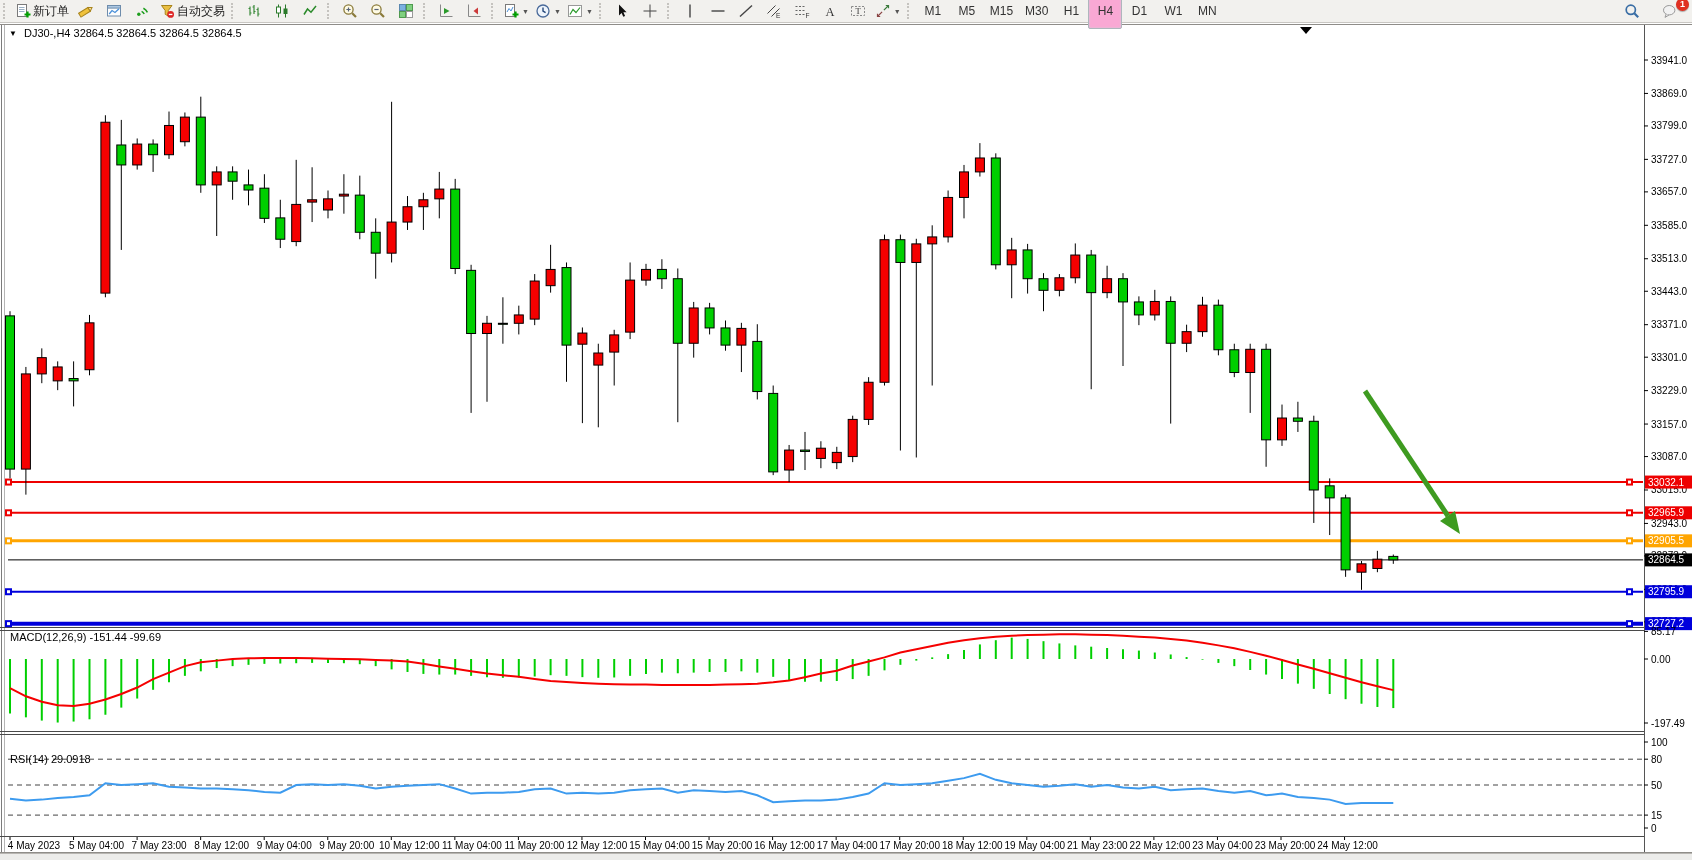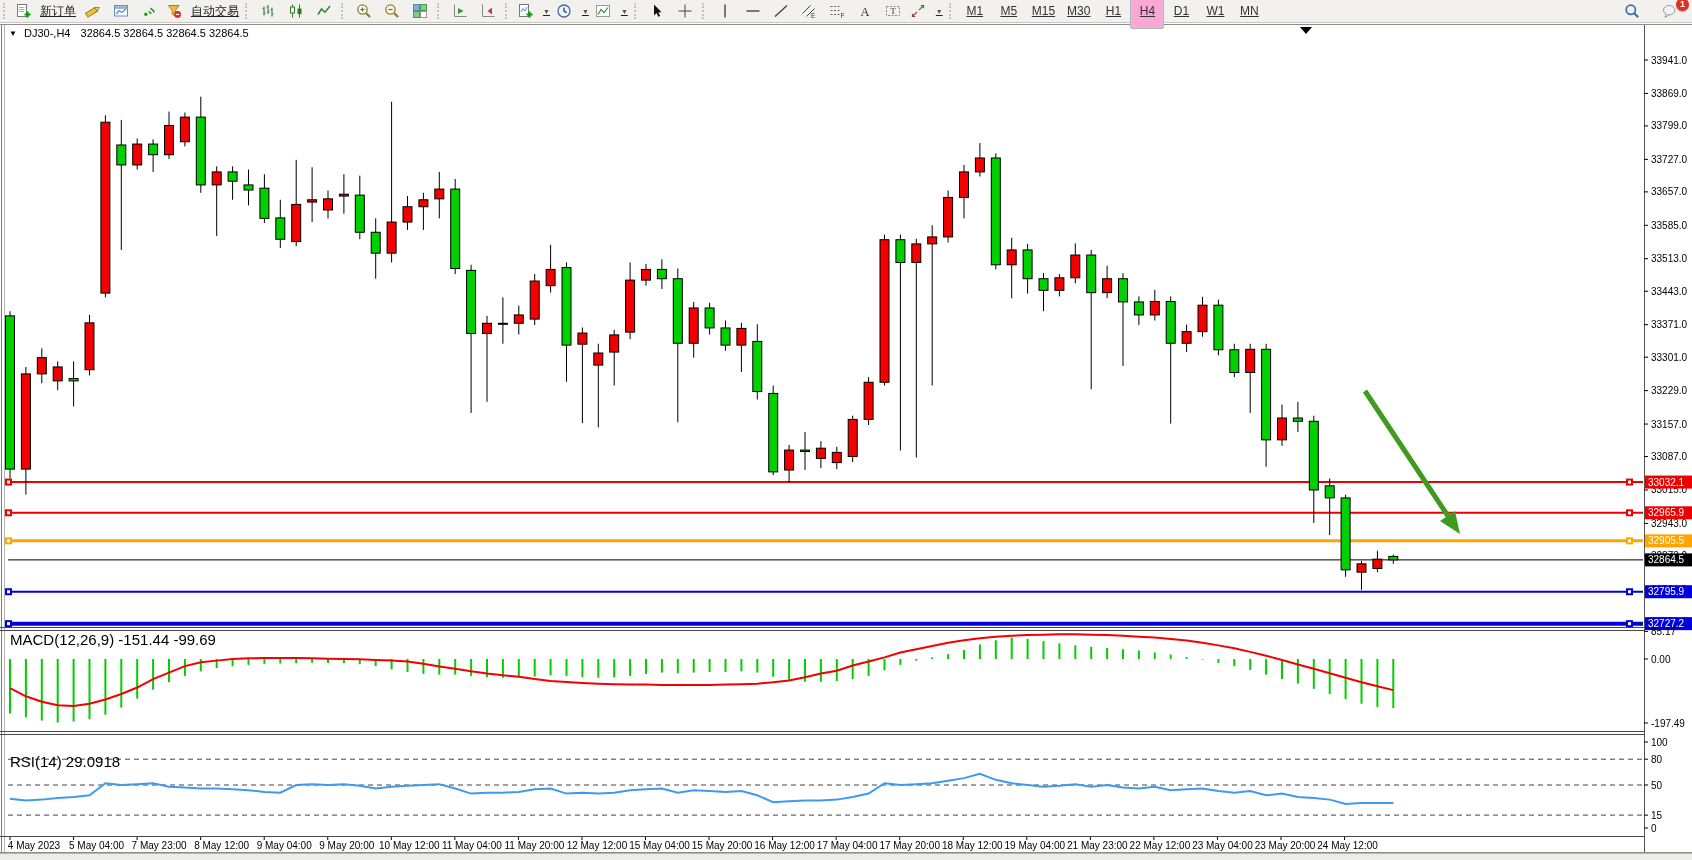--- a/index.html
+++ b/index.html
@@ -4,34 +4,34 @@
 <style>
   html,body{margin:0;padding:0;background:#fff;}
   body{width:1692px;height:860px;position:relative;overflow:hidden;
        font-family:"Liberation Sans",sans-serif;-webkit-font-smoothing:antialiased;}
   #chart-svg{position:absolute;left:0;top:0;z-index:1;}
   .toolbar{position:absolute;left:0;top:0;width:1692px;height:23px;background:#f2f1ee;
            border-bottom:1px solid #c9c7c3;display:flex;align-items:center;z-index:5;box-sizing:border-box;}
   .tb-grip{width:3px;height:16px;border-left:2px dotted #c5c3bf;margin:0 4px 0 3px;}
   .tb-group{display:flex;align-items:center;height:100%;}
   .tb-btn{height:20px;min-width:22px;display:flex;align-items:center;justify-content:center;
-          gap:9px;padding:0 2px;border:1px solid transparent;border-radius:2px;color:#222;cursor:default;text-decoration:underline;}
+          gap:2px;padding:0 2px;border:1px solid transparent;border-radius:2px;color:#222;cursor:default;}
   .tb-btn.active{background:#f9a8d4;border-color:#aeb6bd;box-shadow:inset 0 0 2px #cdd3d8;}
   .tb-btn svg{display:block;}
   .tb-label{font-size:12px;white-space:nowrap;}
   .tf-btn{font-size:11px;color:#333;padding:8px 5px;height:18px;}
   .tb-dd{font-size:7px;color:#555;margin-left:1px;}
   .tb-right{margin-left:auto;display:flex;align-items:center;padding-right:8px;gap:10px;}
   .badge-btn{position:relative;}
   .n-badge{position:absolute;top:-3px;right:-6px;background:#e03021;color:#fff;border-radius:50%;
            width:13px;height:13px;font-size:9px;line-height:13px;text-align:center;font-weight:bold;
            box-shadow:0 1px 1px rgba(0,0,0,.3);}
   .chart-title{position:absolute;left:9px;top:27px;z-index:4;font-size:11px;color:#000;white-space:nowrap;}
   .chart-title .tri{font-size:8px;margin-right:4px;vertical-align:1px;}
-  .pane-label{position:absolute;z-index:4;font-size:15px;color:#000;white-space:nowrap;}
+  .pane-label{position:absolute;z-index:4;font-size:11px;color:#000;white-space:nowrap;}
   #macd-label{left:10px;top:631px;}
   #rsi-label{left:10px;top:736px;margin-top:17px;}
   .statusbar{position:absolute;left:0;top:853px;width:1692px;height:7px;background:#ececea;
              border-top:1px solid #b7b5b1;z-index:3;box-sizing:border-box;}
 </style>
 </head>
 <body>
 
 <svg id="chart-svg" width="1692" height="860" xmlns="http://www.w3.org/2000/svg" style="font-family:'Liberation Sans',sans-serif;">
     <line x1="0" y1="24.5" x2="1692" y2="24.5" stroke="#8f8d89" stroke-width="1"></line>
@@ -692,19 +692,19 @@
           <path d="M4.2 11l-1.2 3.4 4-2.4" fill="#f2f2f2" stroke="#9a9a9a"></path>
         </svg>
         <span class="n-badge">1</span>
       </div>
     </div>
   </div>
 
 <div class="chart-title">
   <span class="tri">▼</span>
   <span>DJ30-,H4</span>
-  <span style="margin-left:7px;">32864.5 32864.5 32864.5 32864.5</span>
+  <span style="">32864.5 32864.5 32864.5 32864.5</span>
 </div>
 
 <div class="pane-label" id="macd-label">MACD(12,26,9) -151.44 -99.69</div>
 <div class="pane-label" id="rsi-label">RSI(14) 29.0918</div>
 
 <div class="statusbar"></div>
 
 </body></html>

